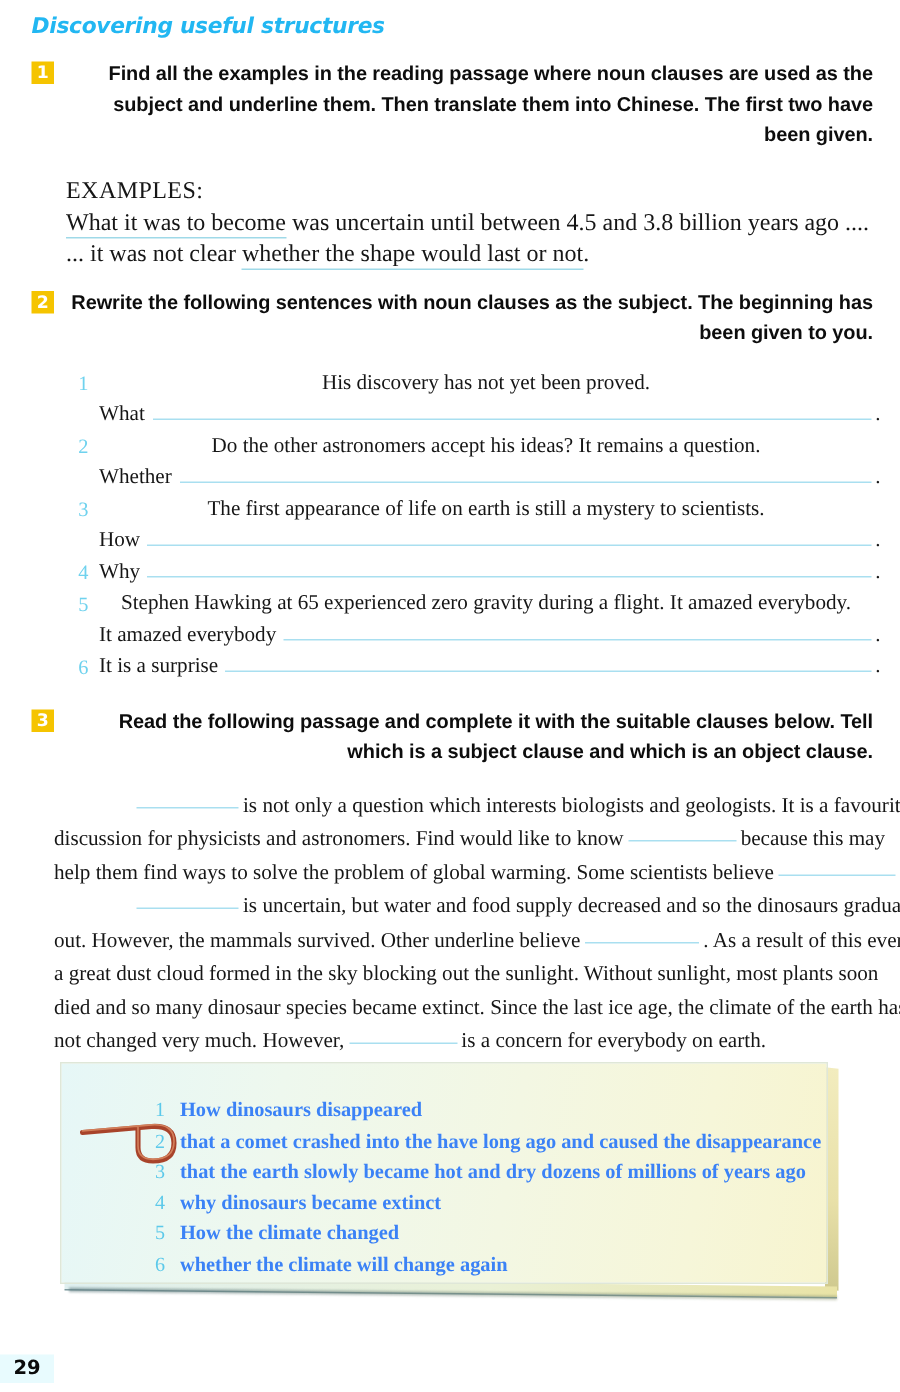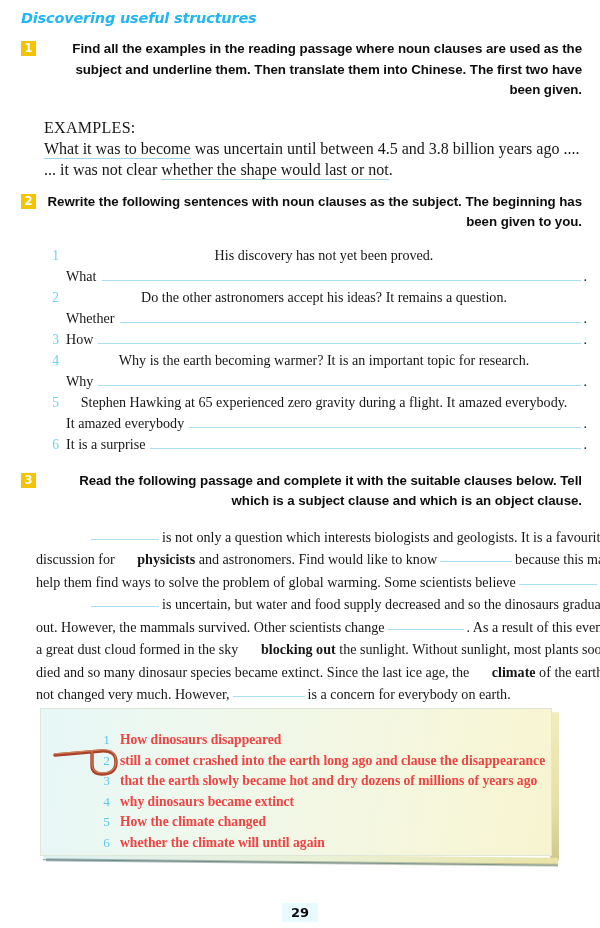--- a/index.html
+++ b/index.html
@@ -121,21 +121,21 @@
 
   
   .passage {
     margin: 14px 0 0 18px;
     width: 564px;
     font-size: 14.1px;
     line-height: 22.5px;
     text-align: justify;
   }
   .passage .ln { white-space: nowrap; display: block; }
-  .passage b { font-weight: bold; margin-left: 19px; }
+  .passage b { font-weight: normal; }
   .blank {
     display: inline-block;
     border-bottom: 1px solid #a9dff0;
     vertical-align: 2px;
     margin: 0 3px;
     height: 11px;
   }
   .blank.w1 { width: 68px; }
   .blank.w2 { width: 72px; }
   .blank.w3 { width: 78px; }
@@ -213,31 +213,30 @@
     text-align: right;
     color: #5cc9ea;
     font-size: 13.4px;
     line-height: 20.5px;
   }
   .clip-text {
     font-size: 13.6px;
     line-height: 20.5px;
     font-weight: bold;
     white-space: nowrap;
-    color: #ef4444;
+    color: #3b82f6;
   }
   .clip-text .xb { font-weight: bold; margin-top: 44px; }
 
   
   .page-number {
     position: absolute;
     left: 0;
     top: 903px;
     width: 600px;
-    text-align: center;
   }
   .page-number span {
     display: inline-block;
     background: #e8fbfe;
     color: #0b0b0b;
     font-family: "DejaVu Sans", sans-serif;
     font-weight: bold;
     font-size: 13px;
     line-height: 18px;
     padding: 1px 9px 0 9px;
@@ -283,30 +282,30 @@
       <div class="qprompt">Do the other astronomers accept his ideas? It remains a question.</div>
       <div class="qanswer">
         <span class="starter">Whether</span>
         <span class="rule"></span>
         <span class="dot">.</span>
       </div>
     </div>
 
     <div class="qitem">
       <div class="qnum">3</div>
+      <div class="qprompt">The first appearance of life on earth is still a mystery to scientists.</div>
       <div class="qanswer">
         <span class="starter">How</span>
         <span class="rule"></span>
         <span class="dot">.</span>
       </div>
     </div>
 
     <div class="qitem">
       <div class="qnum">4</div>
-      <div class="qprompt">Why is the earth becoming warmer? It is an important topic for research.</div>
       <div class="qanswer">
         <span class="starter">Why</span>
         <span class="rule"></span>
         <span class="dot">.</span>
       </div>
     </div>
 
     <div class="qitem">
       <div class="qnum">5</div>
       <div class="qprompt">Stephen Hawking at 65 experienced zero gravity during a flight. It amazed everybody.</div>
@@ -335,21 +334,21 @@
 
   <div class="passage">
     <span class="ln"><span class="indent-first"></span><span class="blank w1"></span><span>is not only a question which interests biologists and geologists. It is a favourite topic for</span></span>
 
     <span class="ln"><span>discussion for </span><b>physicists</b><span> and astronomers. Find would like to know</span><span class="blank w2"></span><span>because this may</span></span>
 
     <span class="ln"><span>help them find ways to solve the problem of global warming. Some scientists believe</span><span class="blank w3"></span><span>.</span></span>
 
     <span class="ln"><span class="indent-first"></span><span class="blank w4"></span><span>is uncertain, but water and food supply decreased and so the dinosaurs gradually died</span></span>
 
-    <span class="ln"><span>out. However, the mammals survived. Other scientists change</span><span class="blank w5"></span><span>. As a result of this event,</span></span>
+    <span class="ln"><span>out. However, the mammals survived. Other underline believe</span><span class="blank w5"></span><span>. As a result of this event,</span></span>
 
     <span class="ln"><span>a great dust cloud formed in the sky </span><b>blocking out</b><span> the sunlight. Without sunlight, most plants soon</span></span>
 
     <span class="ln"><span>died and so many dinosaur species became extinct. Since the last ice age, the </span><b>climate</b><span> of the earth has</span></span>
 
     <span class="ln"><span>not changed very much. However,</span><span class="blank w6"></span><span>is a concern for everybody on earth.</span></span>
   </div>
 
   <div class="notepad-wrap">
     <div class="notepad-edge-r"></div>
@@ -362,37 +361,37 @@
       <path d="M3 17 L49 13 Q64 12 64 24 Q64 36 50 36 Q40 36 40 27 L40 14" fill="none" stroke="#d98a63" stroke-width="1.1" stroke-linecap="round" stroke-linejoin="round" transform="translate(0,-1.1)" opacity="0.85"></path>
     </svg>
 
     <div class="clip-list">
       <div class="clip-item">
         <div class="clip-num">1</div>
         <div class="clip-text"><span>How dinosaurs disappeared</span><span class="xb"></span><span></span></div>
       </div>
       <div class="clip-item">
         <div class="clip-num">2</div>
-        <div class="clip-text"><span>still a comet </span><span class="xb">crashed</span><span> into the earth long ago and clause the disappearance</span></div>
+        <div class="clip-text"><span>that a comet </span><span class="xb">crashed</span><span> into the have long ago and caused the disappearance</span></div>
       </div>
       <div class="clip-item">
         <div class="clip-num">3</div>
         <div class="clip-text"><span>that the earth slowly became hot and dry dozens of millions of years ago</span><span class="xb"></span><span></span></div>
       </div>
       <div class="clip-item">
         <div class="clip-num">4</div>
         <div class="clip-text"><span>why dinosaurs became extinct</span><span class="xb"></span><span></span></div>
       </div>
       <div class="clip-item">
         <div class="clip-num">5</div>
         <div class="clip-text"><span>How the climate changed</span><span class="xb"></span><span></span></div>
       </div>
       <div class="clip-item">
         <div class="clip-num">6</div>
-        <div class="clip-text"><span>whether the climate will until again</span><span class="xb"></span><span></span></div>
+        <div class="clip-text"><span>whether the climate will change again</span><span class="xb"></span><span></span></div>
       </div>
     </div>
   </div>
 
   <div class="page-number">
     <span>29</span>
   </div>
 
 </div>
 

